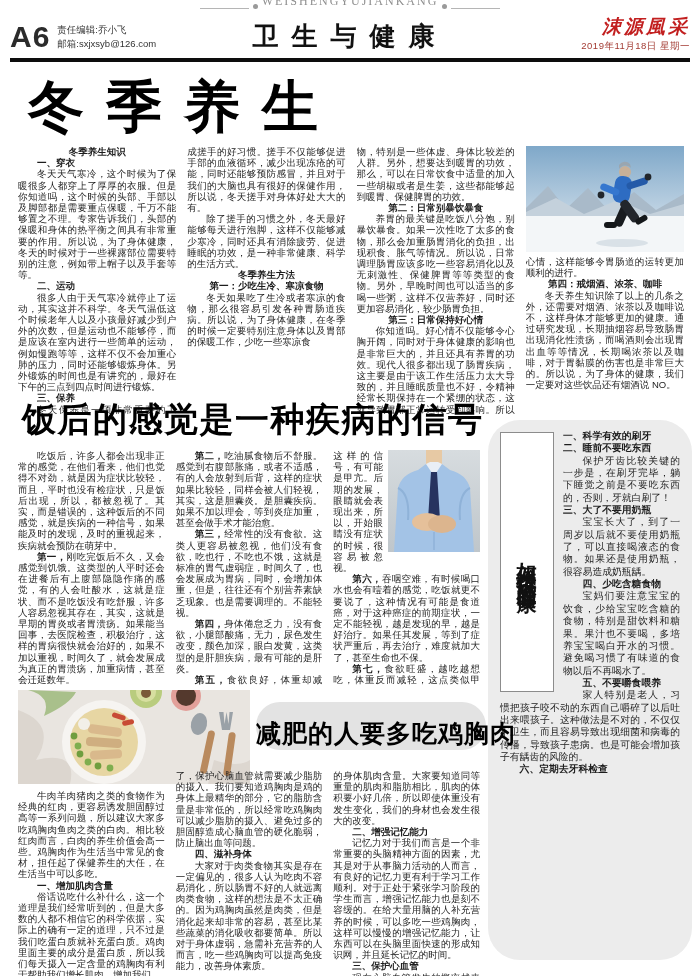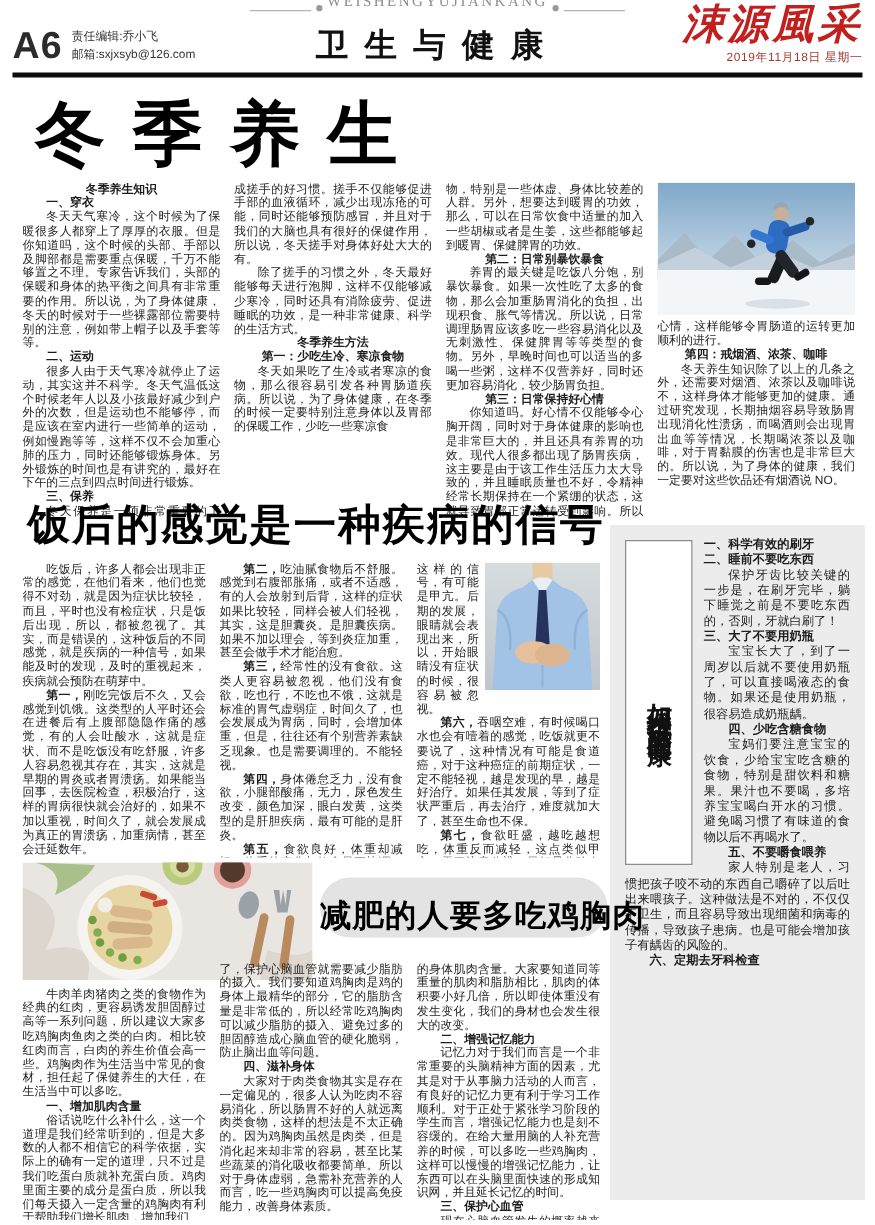--- a/index.html
+++ b/index.html
@@ -12,21 +12,21 @@
   .hdr-left { display:flex; align-items:center; gap:7px; padding-bottom:6px; width:190px; }
   .pageno { font-size:30px; font-weight:900; color:#2b2b2b; letter-spacing:1px; line-height:1; }
   .editor { font-size:9.5px; color:#333; line-height:1.5; }
   .hdr-center { width:300px; text-align:center; padding-bottom:4px; }
   .pinyin-row { display:flex; align-items:flex-end; gap:4px; color:#9a9a9a; }
   .pinyin-row .rule { flex:1; height:1px; background:#b5b5b5; }
   .pinyin-row .dot { width:5px; height:5px; border-radius:50%; background:#9a9a9a; }
   .pinyin { font-family:"Liberation Serif","DejaVu Serif",serif; font-size:12px; letter-spacing:2px; color:#8e8e8e; }
   .masthead { font-size:26px; font-weight:900; color:#111; letter-spacing:13px; margin-top:10px; white-space:nowrap; }
   .hdr-right { flex:1; text-align:right; padding-bottom:5px; }
-  .brand { font-family:"Liberation Serif","DejaVu Serif",serif; font-style:italic; font-weight:900; font-size:33px; letter-spacing:3px; line-height:1.1; }
+  .brand { font-family:"Liberation Serif","DejaVu Serif",serif; font-style:italic; font-weight:900; font-size:19px; letter-spacing:3px; line-height:1.1; }
   .dateline { font-size:9.5px; color:#a33b33; margin-top:2px; letter-spacing:.5px; }
 
   
   .cols { display:flex; gap:11px; }
   .col { flex:1; overflow:hidden; }
   .col p { font-size:9.5px; line-height:1.18; text-align:justify; color:#1d1d1d; margin:0; }
   p.b-p, p.b-pl { text-indent:2em; }
   p.b-pc { text-indent:0; }
   p.b-h { font-weight:700; text-indent:2em; }
   p.b-hc { font-weight:700; text-align:center; text-indent:0; }
@@ -36,21 +36,21 @@
   .art1-title { position:absolute; left:28px; top:70px; font-size:56px; font-weight:900; color:#000; letter-spacing:22px; white-space:nowrap; }
   .art1-cols { position:absolute; left:18px; top:146px; width:666px; height:268px; }
   .runner-fig { width:158px; height:106px; display:block; margin-bottom:4px; }
 
   
   .art2-title { position:absolute; left:22px; top:397px; font-size:34px; font-weight:900; color:#000; letter-spacing:1.5px; white-space:nowrap; }
   .art2-cols { position:absolute; left:18px; top:450px; width:462px; height:236px; }
   .belly-fig { float:right; width:92px; height:102px; margin:0 0 4px 5px; }
 
   
-  .sidebar { position:absolute; left:488px; top:420px; width:204px; height:540px; background:#ececec; padding:10px 12px; overflow:hidden; }
+  .sidebar { position:absolute; left:488px; top:420px; width:204px; height:540px; background:#ececec; padding:10px 12px; overflow:hidden;border-radius:32px; }
   .side-title { float:left; width:54px; height:260px; margin:2px 9px 6px 0; background:#fff; border:1px solid #8c8c8c;
                 writing-mode:vertical-rl; text-orientation:upright; font-size:20px; font-weight:900; letter-spacing:3px;
                 color:#111; text-align:center; line-height:52px; }
   .side-body p { font-size:9.8px; line-height:1.26; text-align:justify; color:#1d1d1d; margin:0; }
 
   
   .food-fig { position:absolute; left:18px; top:690px; width:232px; height:94px; }
   .art3-banner { position:absolute; left:256px; top:702px; width:230px; height:48px; background:#e3e3e3; border-radius:40px;
                  text-align:center; font-size:25px; font-weight:900; letter-spacing:1px; line-height:62px; color:#000; white-space:nowrap; }
   .art3-cols { position:absolute; left:18px; top:770px; width:462px; height:206px; }

